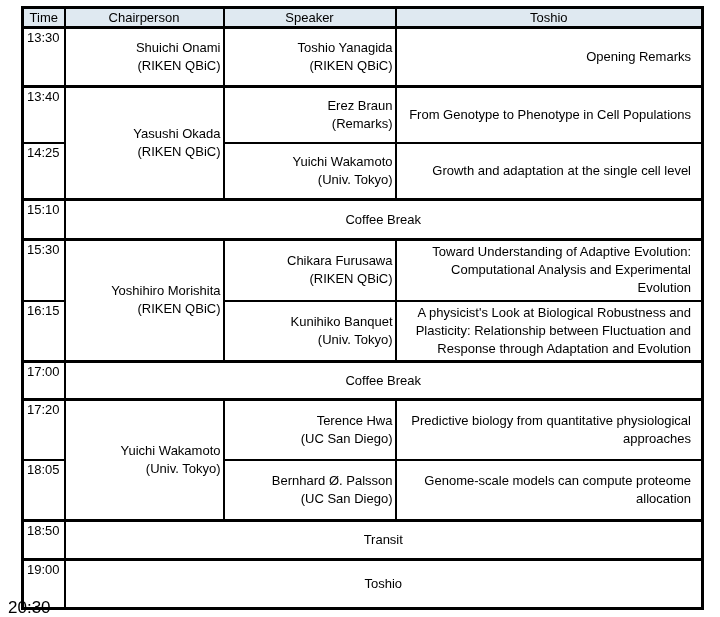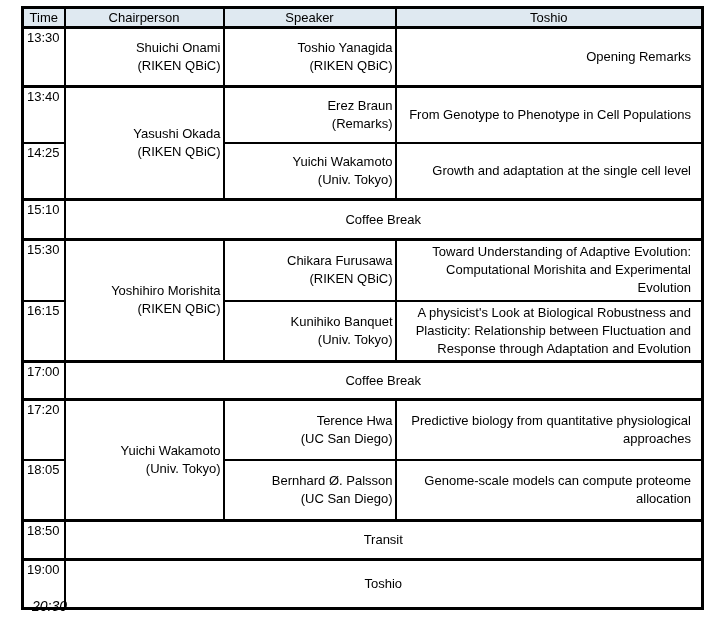--- a/index.html
+++ b/index.html
@@ -64,24 +64,23 @@
     padding: 2px 10px 2px 5px;
     margin-left: 12px;
   }
   td.break {
     text-align: center;
     vertical-align: middle;
     padding: 2px;
   }
   .endtime {
     position: absolute;
-    left: 32px;
+    left: 8px;
     top: 598px;
-    font-size: 14px;
-    font-style: italic;
+    font-size: 17px;
   }
 </style>
 </head>
 <body>
 
 <div class="page">
   <table class="schedule">
     <colgroup>
       <col class="c-time">
         <col class="c-chair">
@@ -140,21 +139,21 @@
       <tr class="tt" style="height:61px">
         <td class="time">15:30</td>
         <td class="person" rowspan="2">
           <div>Yoshihiro Morishita</div>
           <div>(RIKEN QBiC)</div>
         </td>
         <td class="person">
           <div>Chikara Furusawa</div>
           <div>(RIKEN QBiC)</div>
         </td>
-        <td class="title">Toward Understanding of Adaptive Evolution: Computational Morishita and Experimental Evolution</td>
+        <td class="title">Toward Understanding of Adaptive Evolution: Computational Analysis and Experimental Evolution</td>
       </tr>
 
       <tr style="height:55px">
         <td class="time">16:15</td>
         <td class="person">
           <div>Kunihiko Banquet</div>
           <div>(Univ. Tokyo)</div>
         </td>
         <td class="title">A physicist's Look at Biological Robustness and Plasticity: Relationship between Fluctuation and Response through Adaptation and Evolution</td>
       </tr>

